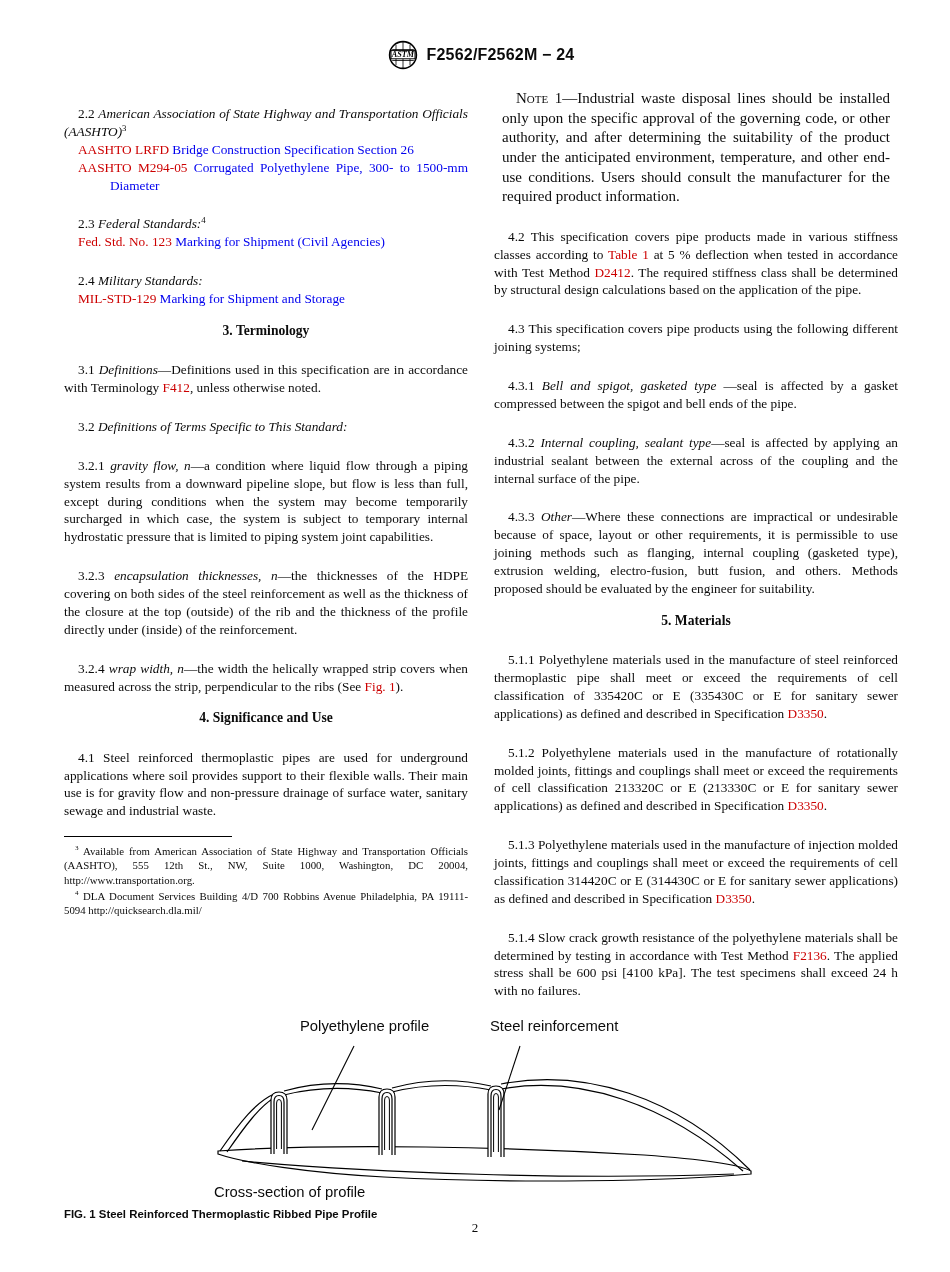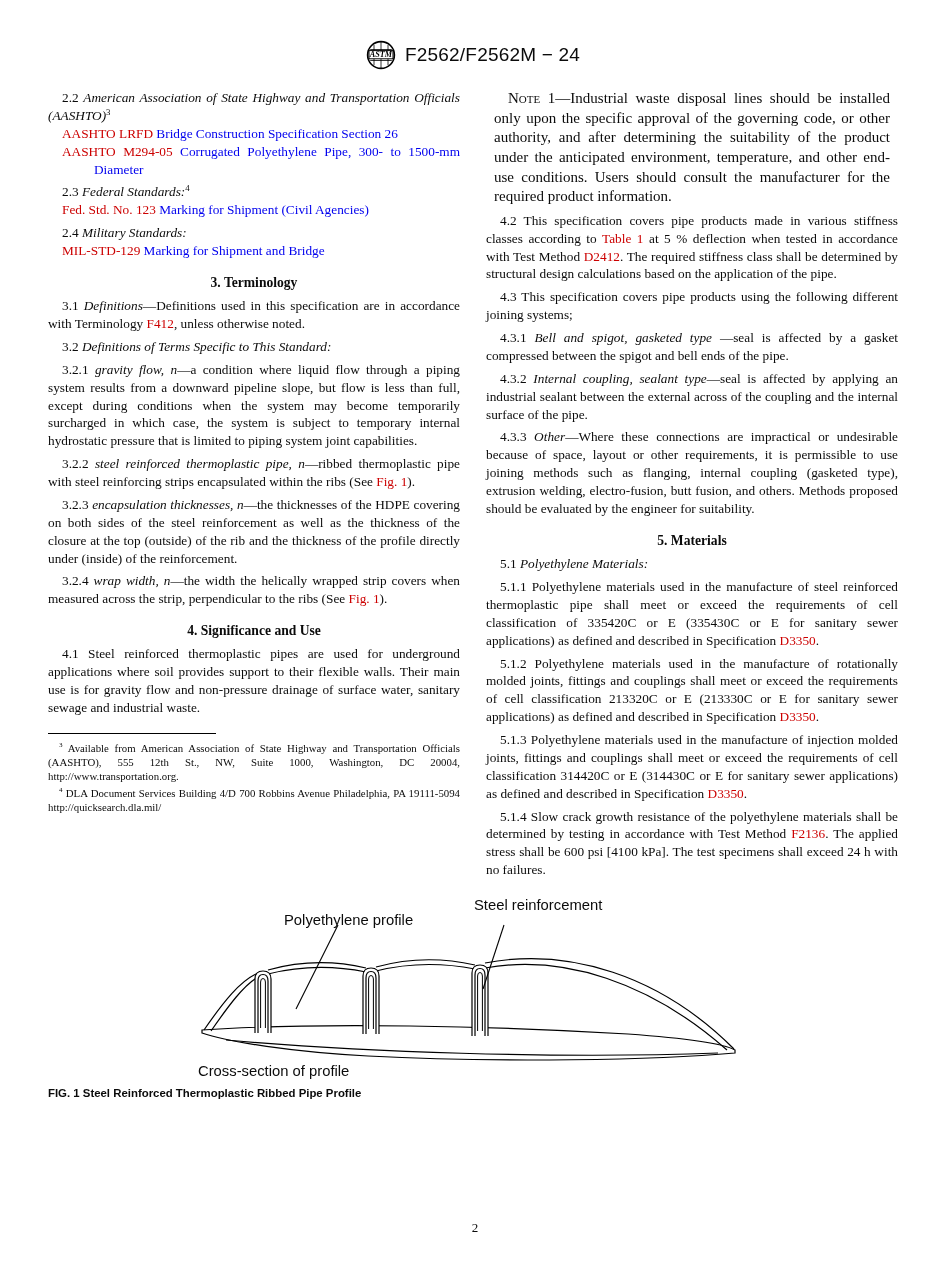--- a/index.html
+++ b/index.html
@@ -5,33 +5,33 @@
   * { box-sizing: border-box; }
   html, body { margin: 0; padding: 0; }
   body {
     width: 950px; height: 1272px;
     background: #ffffff;
     color: #0b0b0b;
     font-family: "Liberation Serif", serif;
     position: relative;
     overflow: hidden;
   }
-  .page { padding: 40px 52px 0 48px; }
+  .page { padding: 40px 52px 0 64px; }
 
   
   .header { display: flex; justify-content: center; align-items: center; gap: 9px; margin-bottom: 14px; }
-  .doc-code { font-family: "Liberation Sans", sans-serif; font-weight: normal; font-size: 19px; letter-spacing: 0.2px; }
+  .doc-code { font-family: "Liberation Sans", sans-serif; font-weight: bold; font-size: 16px; letter-spacing: 0.2px; }
 
   
   .columns { display: flex; gap: 26px; font-size: 13.3px; line-height: 1.345; text-align: justify; }
   .col { flex: 1 1 0; min-width: 0; }
 
   
   .blk { margin: 0; }
-  .blk-p   { margin: 5px 0 0; text-indent: 14px; }
+  .blk-p   { margin: 21px 0 0; text-indent: 14px; }
   .blk-ref { margin: 0; padding-left: 46px; text-indent: -32px; }
   .blk-h   { font-size: 13.6px; font-weight: bold; margin: 14px 0 5px; text-indent: 0; text-align: center; }
   .blk-note{ font-size: 15px; line-height: 1.31; margin: 5px 8px 0; text-indent: 14px; }
   .blk-fn  { font-size: 10.8px; line-height: 1.32; margin: 0 0 2px; text-indent: 11px; }
 
   .seg-i  { font-style: italic; }
   .seg-r  { color: var(--link-red, #cc0000); }
   .seg-b  { color: var(--link-blue, #0000ee); }
   .seg-sup{ font-size: 0.66em; vertical-align: super; line-height: 0; }
   .seg-sc { font-variant: small-caps; }
@@ -65,57 +65,55 @@
 
   <div class="columns">
     <div class="col">
       <div>
           <p class="blk blk-p"><span>2.2 </span><span class="seg-i">American Association of State Highway and Transportation Officials (AASHTO)</span><span class="seg-sup">3</span></p>
           <p class="blk blk-ref"><span class="seg-r">AASHTO LRFD</span><span class="seg-b"> Bridge Construction Specification Section 26</span></p>
           <p class="blk blk-ref"><span class="seg-r">AASHTO M294-05</span><span class="seg-b"> Corrugated Polyethylene Pipe, 300- to 1500-mm Diameter</span></p>
           <p class="blk blk-p"><span>2.3 </span><span class="seg-i">Federal Standards:</span><span class="seg-sup">4</span></p>
           <p class="blk blk-ref"><span class="seg-r">Fed. Std. No. 123</span><span class="seg-b"> Marking for Shipment (Civil Agencies)</span></p>
           <p class="blk blk-p"><span>2.4 </span><span class="seg-i">Military Standards:</span></p>
-          <p class="blk blk-ref"><span class="seg-r">MIL-STD-129</span><span class="seg-b"> Marking for Shipment and Bridge</span></p>
+          <p class="blk blk-ref"><span class="seg-r">MIL-STD-129</span><span class="seg-b"> Marking for Shipment and Storage</span></p>
           <p class="blk blk-h"><span>3. Terminology</span></p>
           <p class="blk blk-p"><span>3.1 </span><span class="seg-i">Definitions</span><span>—Definitions used in this specification are in accordance with Terminology </span><span class="seg-r">F412</span><span>, unless otherwise noted.</span></p>
           <p class="blk blk-p"><span>3.2 </span><span class="seg-i">Definitions of Terms Specific to This Standard:</span></p>
           <p class="blk blk-p"><span>3.2.1 </span><span class="seg-i">gravity flow, n</span><span>—a condition where liquid flow through a piping system results from a downward pipeline slope, but flow is less than full, except during conditions when the system may become temporarily surcharged in which case, the system is subject to temporary internal hydrostatic pressure that is limited to piping system joint capabilities.</span></p>
-          <p class="blk blk-p"><span>3.2.2 </span><span class="seg-i">steel reinforced thermoplastic pipe, n</span><span>—ribbed thermoplastic pipe with steel reinforcing strips encapsulated within the ribs (See </span><span class="seg-r">Fig. 1</span><span>).</span></p>
           <p class="blk blk-p"><span>3.2.3 </span><span class="seg-i">encapsulation thicknesses, n</span><span>—the thicknesses of the HDPE covering on both sides of the steel reinforcement as well as the thickness of the closure at the top (outside) of the rib and the thickness of the profile directly under (inside) of the reinforcement.</span></p>
           <p class="blk blk-p"><span>3.2.4 </span><span class="seg-i">wrap width, n</span><span>—the width the helically wrapped strip covers when measured across the strip, perpendicular to the ribs (See </span><span class="seg-r">Fig. 1</span><span>).</span></p>
           <p class="blk blk-h"><span>4. Significance and Use</span></p>
           <p class="blk blk-p"><span>4.1 Steel reinforced thermoplastic pipes are used for underground applications where soil provides support to their flexible walls. Their main use is for gravity flow and non-pressure drainage of surface water, sanitary sewage and industrial waste.</span></p>
         </div>
       <div class="footnote-rule"></div>
       <div>
           <p class="blk blk-fn"><span class="seg-sup">3</span><span> Available from American Association of State Highway and Transportation Officials (AASHTO), 555 12th St., NW, Suite 1000, Washington, DC 20004, http://www.transportation.org.</span></p>
           <p class="blk blk-fn"><span class="seg-sup">4</span><span> DLA Document Services Building 4/D 700 Robbins Avenue Philadelphia, PA 19111-5094 http://quicksearch.dla.mil/</span></p>
         </div>
     </div>
     <div class="col">
       <div>
           <p class="blk blk-note"><span class="seg-sc">Note</span><span> 1—Industrial waste disposal lines should be installed only upon the specific approval of the governing code, or other authority, and after determining the suitability of the product under the anticipated environment, temperature, and other end-use conditions. Users should consult the manufacturer for the required product information.</span></p>
           <p class="blk blk-p"><span>4.2 This specification covers pipe products made in various stiffness classes according to </span><span class="seg-r">Table 1</span><span> at 5 % deflection when tested in accordance with Test Method </span><span class="seg-r">D2412</span><span>. The required stiffness class shall be determined by structural design calculations based on the application of the pipe.</span></p>
           <p class="blk blk-p"><span>4.3 This specification covers pipe products using the following different joining systems;</span></p>
           <p class="blk blk-p"><span>4.3.1 </span><span class="seg-i">Bell and spigot, gasketed type</span><span> —seal is affected by a gasket compressed between the spigot and bell ends of the pipe.</span></p>
           <p class="blk blk-p"><span>4.3.2 </span><span class="seg-i">Internal coupling, sealant type</span><span>—seal is affected by applying an industrial sealant between the external across of the coupling and the internal surface of the pipe.</span></p>
           <p class="blk blk-p"><span>4.3.3 </span><span class="seg-i">Other</span><span>—Where these connections are impractical or undesirable because of space, layout or other requirements, it is permissible to use joining methods such as flanging, internal coupling (gasketed type), extrusion welding, electro-fusion, butt fusion, and others. Methods proposed should be evaluated by the engineer for suitability.</span></p>
           <p class="blk blk-h"><span>5. Materials</span></p>
-          <p class="blk blk-p"><span>5.1 </span><span class="seg-i">Polyethylene Materials:</span></p>
           <p class="blk blk-p"><span>5.1.1 Polyethylene materials used in the manufacture of steel reinforced thermoplastic pipe shall meet or exceed the requirements of cell classification of 335420C or E (335430C or E for sanitary sewer applications) as defined and described in Specification </span><span class="seg-r">D3350</span><span>.</span></p>
           <p class="blk blk-p"><span>5.1.2 Polyethylene materials used in the manufacture of rotationally molded joints, fittings and couplings shall meet or exceed the requirements of cell classification 213320C or E (213330C or E for sanitary sewer applications) as defined and described in Specification </span><span class="seg-r">D3350</span><span>.</span></p>
           <p class="blk blk-p"><span>5.1.3 Polyethylene materials used in the manufacture of injection molded joints, fittings and couplings shall meet or exceed the requirements of cell classification 314420C or E (314430C or E for sanitary sewer applications) as defined and described in Specification </span><span class="seg-r">D3350</span><span>.</span></p>
           <p class="blk blk-p"><span>5.1.4 Slow crack growth resistance of the polyethylene materials shall be determined by testing in accordance with Test Method </span><span class="seg-r">F2136</span><span>. The applied stress shall be 600 psi [4100 kPa]. The test specimens shall exceed 24 h with no failures.</span></p>
         </div>
     </div>
   </div>
 
   <div class="figure">
-    <div class="fig-label" style="left:236px; top:23px;">Polyethylene profile</div>
+    <div class="fig-label" style="left:236px; top:8px;">Polyethylene profile</div>
     <div class="fig-label" style="left:426px; top:8px;">Steel reinforcement</div>
 
     <svg class="fig-drawing" width="540" height="140" viewBox="0 0 540 140" aria-hidden="true">
 
       <g stroke="#000" stroke-width="1.2" fill="none">
         <path d="M4,107 C120,99 300,103 430,111 C486,115 526,121 537,127 L537,130 C460,137 300,140 170,133 C95,129 30,119 4,110 Z" fill="#fff"></path>
         <path d="M28,117 C160,129 360,136 520,130"></path>
       </g>
 
       <g stroke="#000" stroke-width="1.2" fill="none">

